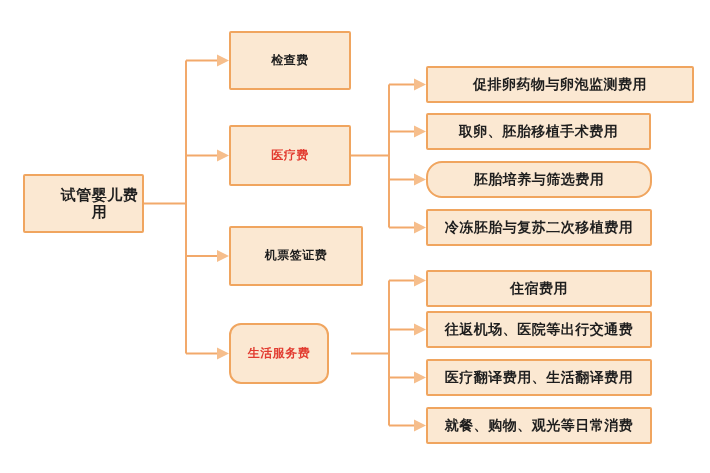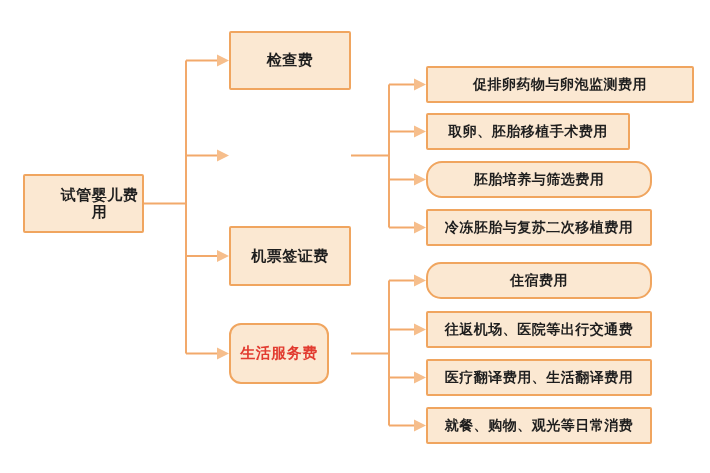--- a/index.html
+++ b/index.html
@@ -18,21 +18,21 @@
     border:2px solid var(--box-border,#F0A55F);
     border-radius:2px;
     display:flex;align-items:center;justify-content:center;
     text-align:center;
     font-weight:bold;
     color:var(--black-text,#1E1E1E);
     letter-spacing:0.5px;
     line-height:1.1;
   }
   .node.l1{font-size:15px;padding-left:32px;}
-  .node.l2{font-size:15px;}
+  .node.l2{font-size:12px;}
   .node.l3{font-size:14px;}
   .node.red{color:var(--red-text,#E23B30);}
 </style>
 </head>
 <body>
 
 <div class="canvas">
 
   <svg class="connectors" viewBox="0 0 710 473" xmlns="http://www.w3.org/2000/svg">
     <g stroke="#F2A96B" stroke-width="2" fill="none">
@@ -75,25 +75,26 @@
       <polygon points="414,274.5 414,286.5 426,280.5"></polygon>
       <polygon points="414,323.5 414,335.5 426,329.5"></polygon>
       <polygon points="414,371.5 414,383.5 426,377.5"></polygon>
       <polygon points="414,419.5 414,431.5 426,425.5"></polygon>
     </g>
   </svg>
 
   <div class="node l1" style="left:23px;top:174px;width:121px;height:59px;">试管婴儿费用</div>
 
   <div class="node l2" style="left:229px;top:31px;width:122px;height:59px;">检查费</div>
-  <div class="node l2" style="left:229px;top:226px;width:122px;height:60px;">机票签证费</div>
+  <div class="node l2 red" style="left:229px;top:125px;width:122px;height:61px;">医疗费</div>
+  <div class="node l2" style="left:229px;top:226px;width:134px;height:60px;">机票签证费</div>
   <div class="node l2 red" style="left:229px;top:323px;width:100px;height:61px;border-radius:12px;">生活服务费</div>
 
   <div class="node l3" style="left:426px;top:66px;width:268px;height:37px;">促排卵药物与卵泡监测费用</div>
-  <div class="node l3" style="left:426px;top:113px;width:204px;height:37px;">取卵、胚胎移植手术费用</div>
+  <div class="node l3" style="left:426px;top:113px;width:225px;height:37px;">取卵、胚胎移植手术费用</div>
   <div class="node l3" style="left:426px;top:161px;width:226px;height:37px;border-radius:16px;">胚胎培养与筛选费用</div>
   <div class="node l3" style="left:426px;top:209px;width:226px;height:37px;">冷冻胚胎与复苏二次移植费用</div>
 
-  <div class="node l3" style="left:426px;top:262px;width:226px;height:37px;border-radius:15px;">住宿费用</div>
+  <div class="node l3" style="left:426px;top:270px;width:226px;height:37px;">住宿费用</div>
   <div class="node l3" style="left:426px;top:311px;width:226px;height:37px;">往返机场、医院等出行交通费</div>
   <div class="node l3" style="left:426px;top:359px;width:226px;height:37px;">医疗翻译费用、生活翻译费用</div>
   <div class="node l3" style="left:426px;top:407px;width:226px;height:37px;">就餐、购物、观光等日常消费</div>
 </div>
 
 </body></html>

